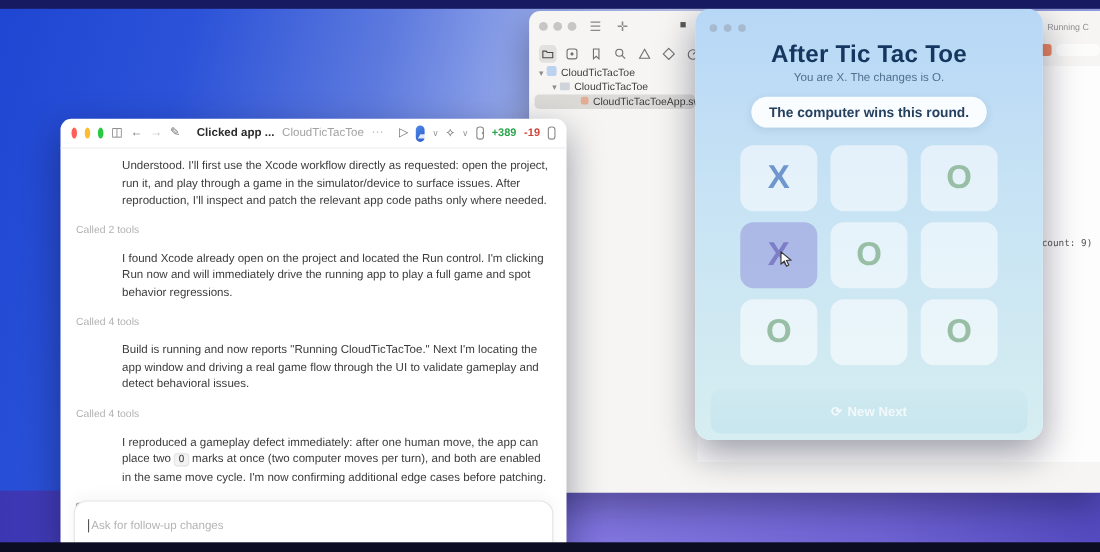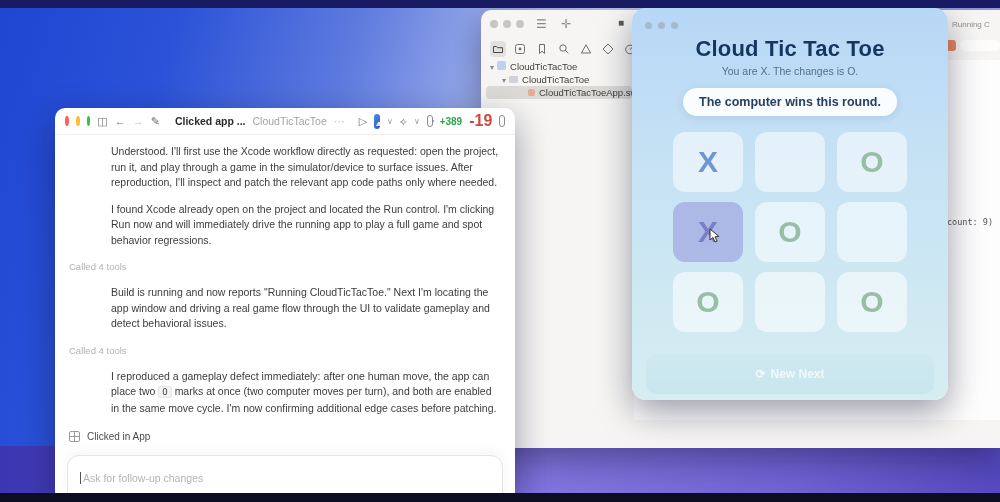--- a/index.html
+++ b/index.html
@@ -70,21 +70,21 @@
   .tl.r{background:#ff5f57}.tl.y{background:#febc2e}.tl.g{background:#28c840}
   .tb-ico { color:#6f6f6f; font-size:11px; line-height:1; }
   .tb-ico.dim { color:#c2c2c2; }
   .tab-active { font-size:10.5px; font-weight:bold; color:#2b2b2b; margin-left:8px; white-space:nowrap; }
   .tab-sec { font-size:10.5px; color:#a3a3a3; white-space:nowrap; }
   .spacer { flex:1; }
   .model-chip { width:15px; height:15px; border-radius:4px; background:linear-gradient(135deg,#4d88e8,#2b5cc8); position:relative; }
   .model-chip:after { content:""; position:absolute; left:3px; top:8px; width:9px; height:4px; background:rgba(255,255,255,.85); transform:skewX(-30deg); }
   .chev { color:#9a9a9a; font-size:8px; }
   .diff-add { color:#2da44e; font-size:10px; font-weight:bold; }
-  .diff-del { color:#d1453b; font-size:16px; font-weight:bold; }
+  .diff-del { color:#d1453b; font-size:10px; font-weight:bold; }
   .sq-ico { width:12px; height:12px; border:1.2px solid #8a8a8a; border-radius:3px; position:relative; }
   .sq-ico.dot:after { content:""; position:absolute; left:4px; top:4px; width:2px; height:2px; border-radius:50%; background:#8a8a8a; }
   .c-body { padding:9px 14px 0 14px; }
   .msg { font-size:10.5px; line-height:15.5px; color:#3c3c3c; margin-bottom:11px;margin-left:42px; }
   .tools { font-size:9.5px; color:#b2b2b2; margin:13px 0 13px 0; }
   .codechip { font-family:"DejaVu Sans Mono", monospace; font-size:9px; background:#f3f3f3; border:1px solid #e4e4e4; border-radius:3px; padding:0 3px; color:#444; }
   .clicked-row { display:flex; align-items:center; gap:7px; font-size:10px; color:#4a4a4a; margin:15px 0 0 0; }
   .grid-ico { width:11px; height:11px; border:1.2px solid #9a9a9a; border-radius:2px; position:relative; }
   .grid-ico:before { content:""; position:absolute; left:4.2px; top:0; width:1.2px; height:100%; background:#9a9a9a; }
   .grid-ico:after { content:""; position:absolute; top:4.2px; left:0; height:1.2px; width:100%; background:#9a9a9a; }
@@ -178,21 +178,21 @@
     <span class="xc-status">Running C</span>
     <span class="xc-appicon"></span>
     <span class="xc-apppill"></span>
 
   </div>
 
   <div class="window game">
     <span class="g-dot" style="left:13px"></span>
     <span class="g-dot" style="left:26px"></span>
     <span class="g-dot" style="left:39px"></span>
-    <div class="g-title">Cloud Tic Tac Toe</div>
+    <div class="g-title">After Tic Tac Toe</div>
     <div class="g-sub">You are X. The changes is O.</div>
     <div class="g-banner">The computer wins this round.</div>
 
     <div class="board">
       <div class="cell" style="color: rgb(111, 150, 207);">X</div>
       <div class="cell"></div>
       <div class="cell" style="color: rgb(152, 191, 166);">O</div>
       <div class="cell cell-active" style="color: rgb(125, 125, 200);">
           <span>X</span>
         <svg class="cursor" width="13" height="16" viewBox="0 0 13 16">
@@ -231,20 +231,21 @@
       <span class="tb-ico">⟡</span>
       <span class="chev">∨</span>
       <span class="sq-ico dot"></span>
       <span class="diff-add">+389</span>
       <span class="diff-del">-19</span>
       <span class="sq-ico"></span>
     </div>
 
     <div class="c-body">
       <p class="msg">Understood. I'll first use the Xcode workflow directly as requested: open the project, run it, and play through a game in the simulator/device to surface issues. After reproduction, I'll inspect and patch the relevant app code paths only where needed.</p>
+      <div class="tools">Called 2 tools</div>
       <p class="msg">I found Xcode already open on the project and located the Run control. I'm clicking Run now and will immediately drive the running app to play a full game and spot behavior regressions.</p>
       <div class="tools">Called 4 tools</div>
       <p class="msg">Build is running and now reports "Running CloudTicTacToe." Next I'm locating the app window and driving a real game flow through the UI to validate gameplay and detect behavioral issues.</p>
       <div class="tools">Called 4 tools</div>
       <p class="msg">
         <span>I reproduced a gameplay defect immediately: after one human move, the app can place two</span>
         <span class="codechip">O</span>
         <span>marks at once (two computer moves per turn), and both are enabled in the same move cycle. I'm now confirming additional edge cases before patching.</span>
       </p>
       <div class="clicked-row">

